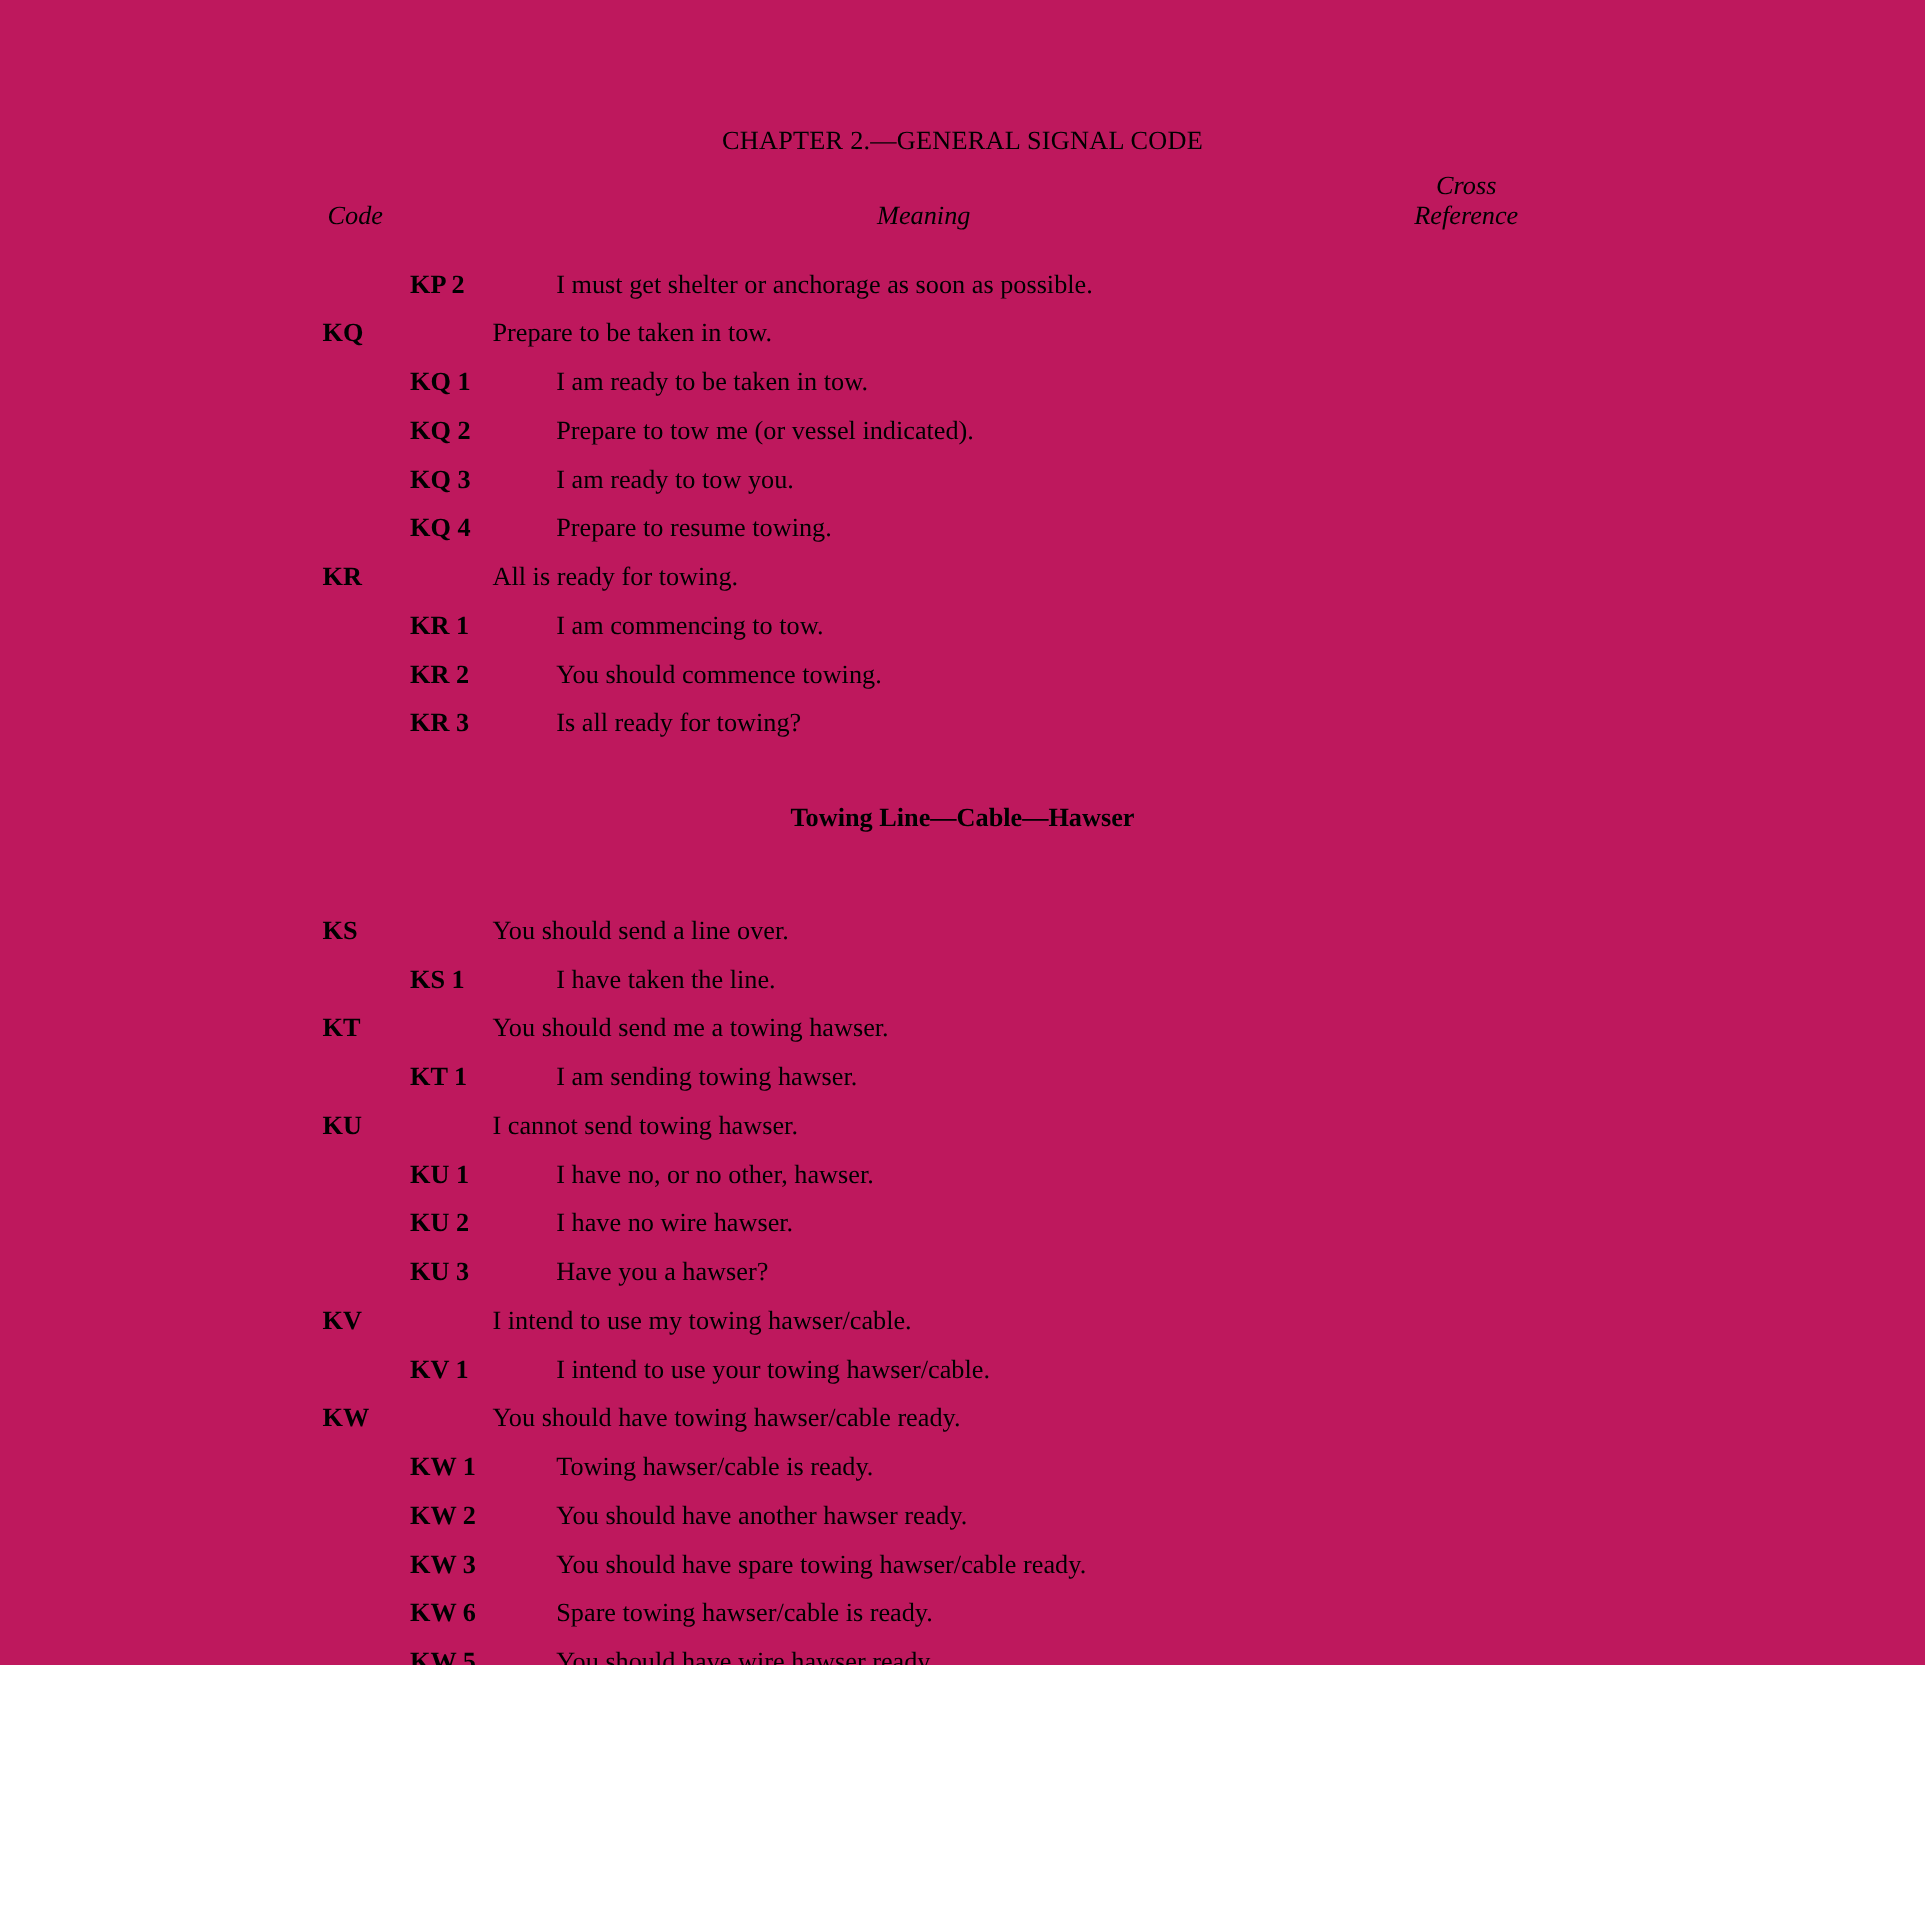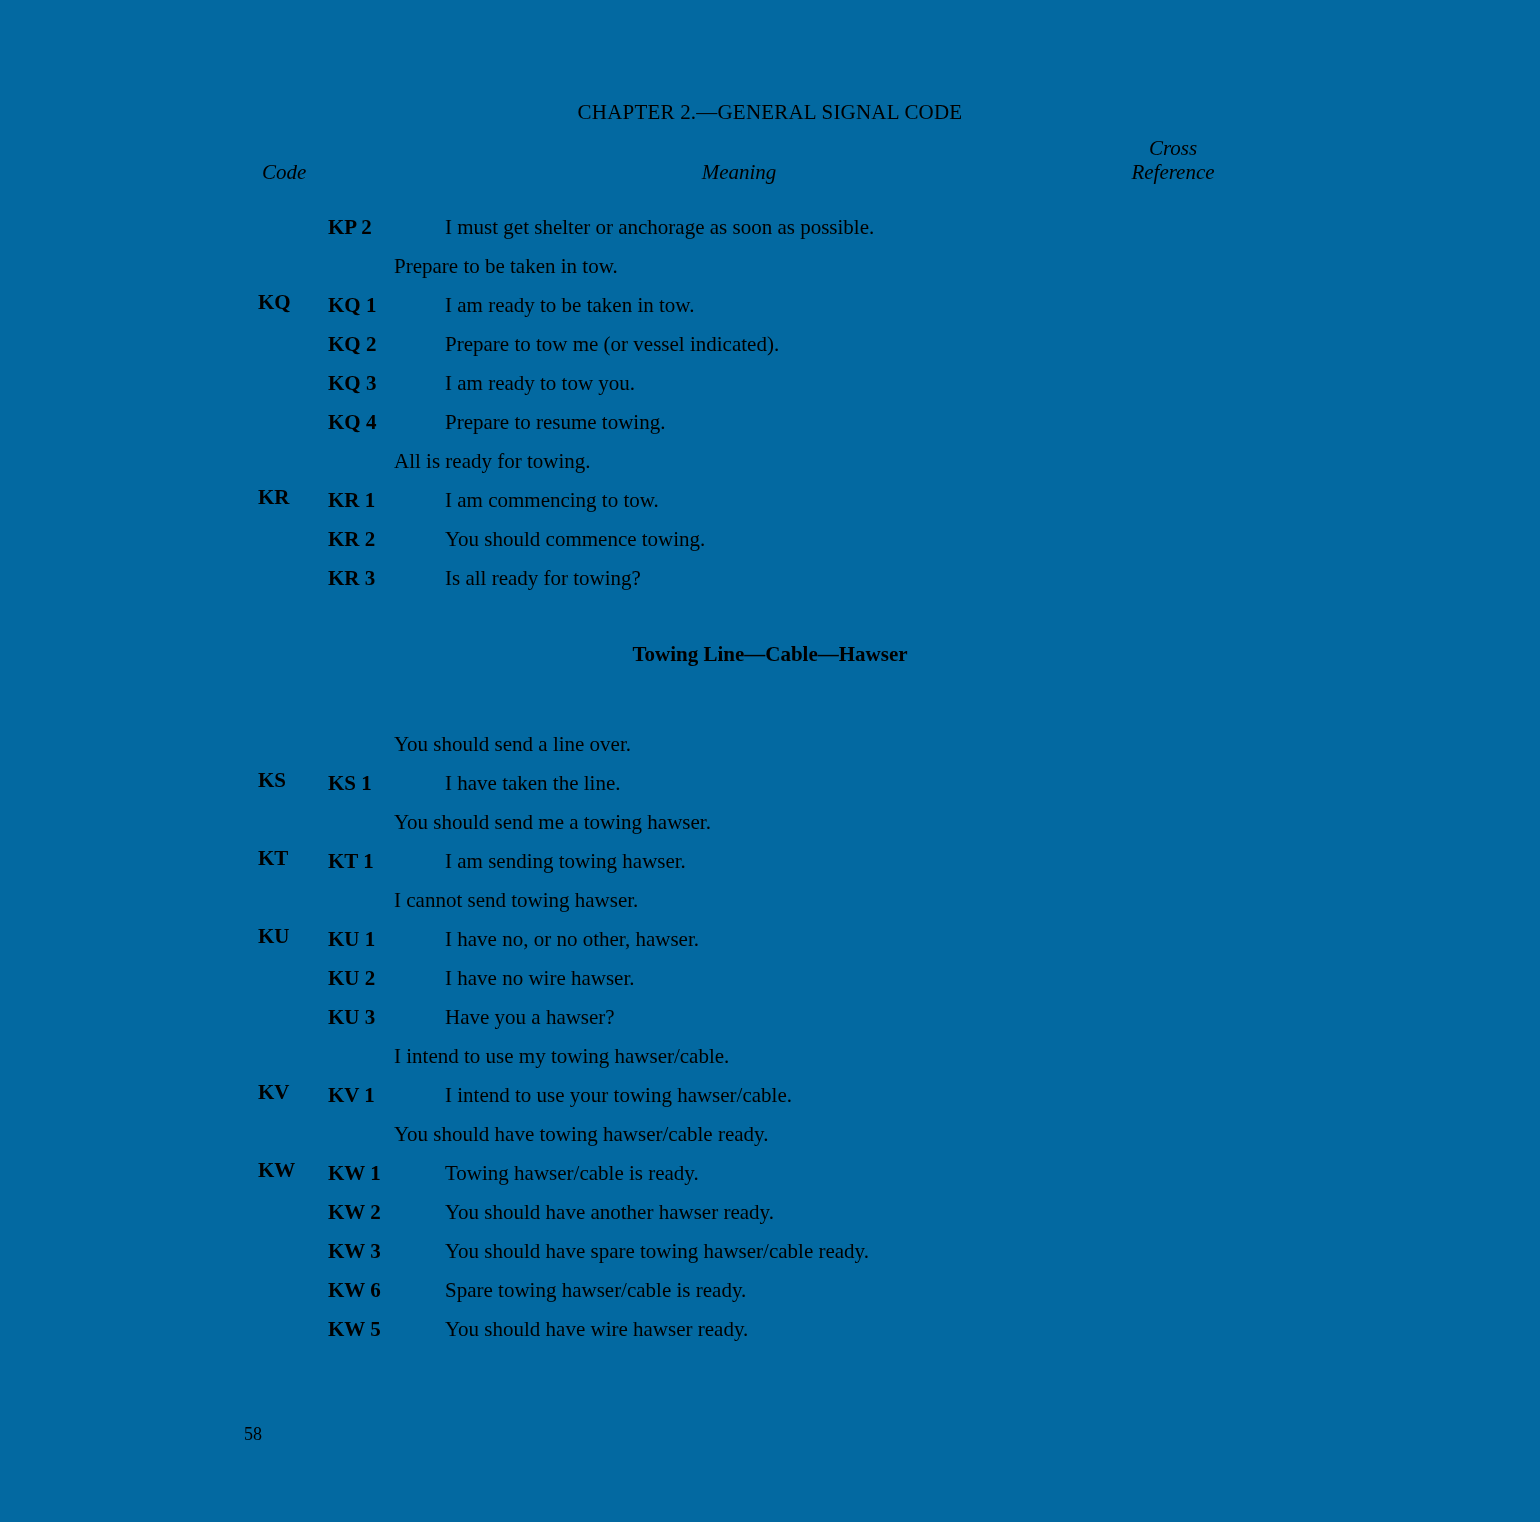--- a/index.html
+++ b/index.html
@@ -3,22 +3,22 @@
 <meta charset="utf-8">
 <style>
   html, body {
     margin: 0;
     padding: 0;
     background: #ffffff;
   }
   .page {
     position: relative;
     width: 1540px;
-    height: 1522px;
-    background: #0369a1;
+    height: 1332px;
+    background: #be185d;
     font-family: "Liberation Serif", "DejaVu Serif", serif;
     color: #000000;
     overflow: hidden;
   }
 
   
   .chapter-title {
     position: absolute;
     left: 0;
     top: 100px;
@@ -97,21 +97,21 @@
     font-weight: bold;
     font-size: 21px;
     white-space: nowrap;
   }
   .row .meaning {
     position: absolute;
     top: 0;
     font-size: 21px;
     white-space: nowrap;
   }
-  .row.level-main .code    { left: 258px; margin-top: 36px; }
+  .row.level-main .code    { left: 258px; }
   .row.level-main .meaning { left: 394px; }
   .row.level-sub  .code    { left: 328px; }
   .row.level-sub  .meaning { left: 445px; }
 
   .row .xref {
     position: absolute;
     top: 0;
     left: 1073px;
     width: 200px;
     text-align: center;

